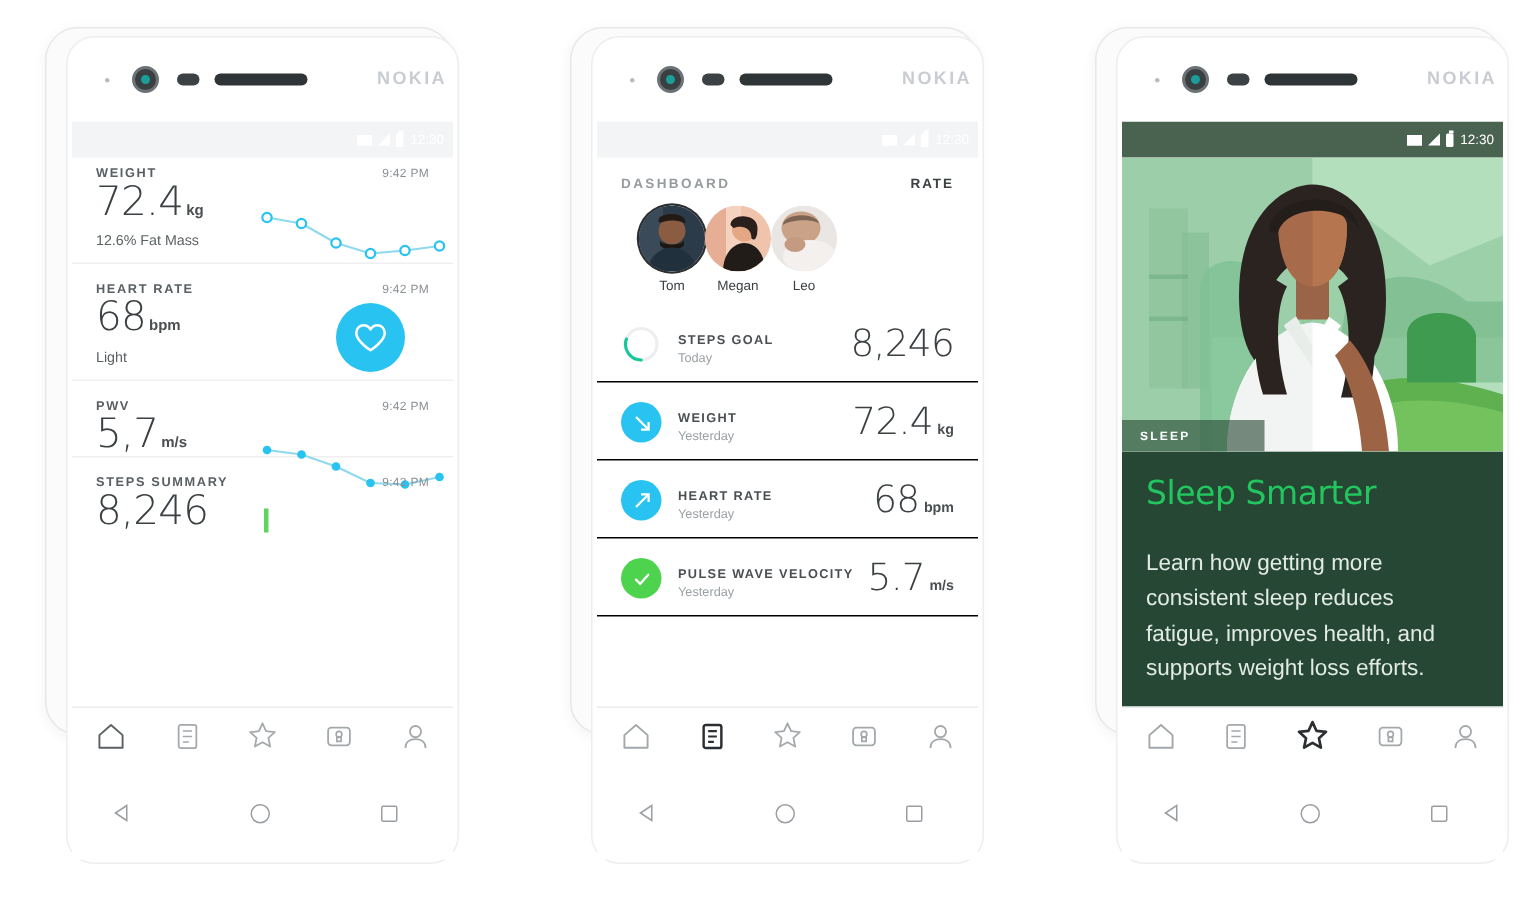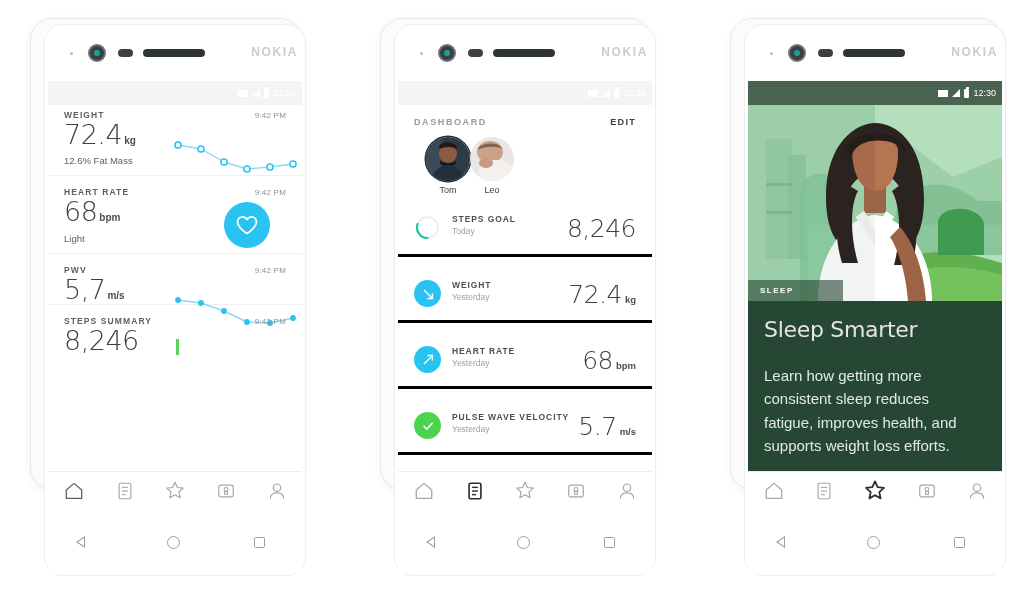--- a/index.html
+++ b/index.html
@@ -288,24 +288,24 @@
   .person { width:44px; text-align:center; }
   .avatar {
     width:44px; height:44px; border-radius:50%;
     overflow:hidden; position:relative;
   }
   .avatar.sel { box-shadow:0 0 0 1.5px #2b2f31; }
   .person-name { font-size:9px; color:#3b4043; margin-top:4px; }
 
   .rows { padding:0 0 0 0; }
   .row {
-    display:flex; align-items:flex-start;
+    display:flex; align-items:flex-end;
     padding:11px 16px;
-    margin:0 0 12px 0;
-    border-bottom:3px solid #000000;
+    margin:0 0 0 0;
+    border-bottom:1px solid #000000;
   }
   .row-icon {
     width:27px;height:27px;border-radius:50%;
     flex:none;
     display:flex;align-items:center;justify-content:center;
   }
   .row-mid { flex:1; padding-left:11px; }
   .row-title { font-size:8.5px; letter-spacing:0.9px; font-weight:700; color:#4b5053; }
   .row-sub { font-size:8.5px; color:#9aa0a3; margin-top:2px; }
   .row-val {
@@ -326,21 +326,21 @@
     font-size:8px; letter-spacing:1.5px; font-weight:700;
     padding:6px 12px 6px 12px;
     width:95px;
   }
   .article {
     background:#254734;
     padding:16px 16px 0 16px;
     height:194px;
   }
   .art-title {
-    color:#e5e5e5; font-size:22px; font-weight:400;
+    color:#22c55e; font-size:22px; font-weight:400;
     letter-spacing:-0.3px;
     font-family:"DejaVu Sans", sans-serif;
   }
   .art-body {
     color:#e2eae4; font-size:15px; line-height:1.55; margin-top:22px;
     max-width:200px;
   }
   .art-cta {
     color:#ffffff; font-size:8.5px; letter-spacing:1.4px; font-weight:700;
     margin-top:23px;
@@ -507,40 +507,53 @@
       <div class="screen">
         <div class="statusbar">
           <span class="sb-wifi"></span>
           <span class="sb-signal"></span>
           <span class="sb-batt"></span>
           <span class="sb-time">12:30</span>
         </div>
 
         <div class="dash-head">
           <span class="dash-title">DASHBOARD</span>
-          <span class="dash-edit">EDIT</span>
+          <span class="dash-edit">RATE</span>
         </div>
 
         <div class="people">
           <div class="person">
             <div class="avatar sel">
               <svg width="44" height="44" viewBox="0 0 44 44">
                 <rect width="44" height="44" fill="#2c3b4a"></rect>
                 <rect x="0" y="0" width="16" height="44" fill="#3a4a58"></rect>
                 <circle cx="22" cy="17" r="9" fill="#8a5c42"></circle>
                 <path d="M13 10 C13 4 31 4 31 11 C31 13 29 10 22 10 C16 10 13 13 13 10 Z" fill="#231a16"></path>
                 <path d="M14 23 C14 27 30 27 30 23 L30 26 C30 30 14 30 14 26 Z" fill="#1d1713"></path>
                 <path d="M6 44 C6 33 16 28 22 28 C28 28 38 33 38 44 Z" fill="#21303d"></path>
               </svg>
             </div>
             <div class="person-name">Tom</div>
           </div>
           <div class="person">
             <div class="avatar">
               <svg width="44" height="44" viewBox="0 0 44 44">
+                <rect width="44" height="44" fill="#f0c3ad"></rect>
+                <rect x="0" y="0" width="14" height="44" fill="#e7ae96"></rect>
+                <rect x="14" y="0" width="10" height="44" fill="#f5d2bf"></rect>
+                <circle cx="26" cy="16" r="8" fill="#e3a783"></circle>
+                <path d="M17 13 C17 5 35 5 35 15 C35 22 33 24 31 22 C31 14 24 13 19 15 Z" fill="#2a1f1a"></path>
+                <path d="M12 44 C12 31 20 25 26 25 C33 25 40 31 40 44 Z" fill="#221c19"></path>
+              </svg>
+            </div>
+            <div class="person-name">Megan</div>
+          </div>
+          <div class="person">
+            <div class="avatar">
+              <svg width="44" height="44" viewBox="0 0 44 44">
                 <rect width="44" height="44" fill="#e9e6e3"></rect>
                 <ellipse cx="20" cy="15" rx="13" ry="11" fill="#caa288"></ellipse>
                 <path d="M8 13 C8 5 30 4 32 12 C28 9 14 9 8 13 Z" fill="#7d6352"></path>
                 <ellipse cx="26" cy="34" rx="18" ry="11" fill="#f3f0ee"></ellipse>
                 <ellipse cx="16" cy="26" rx="7" ry="5" fill="#c49a80"></ellipse>
               </svg>
             </div>
             <div class="person-name">Leo</div>
           </div>
         </div>

